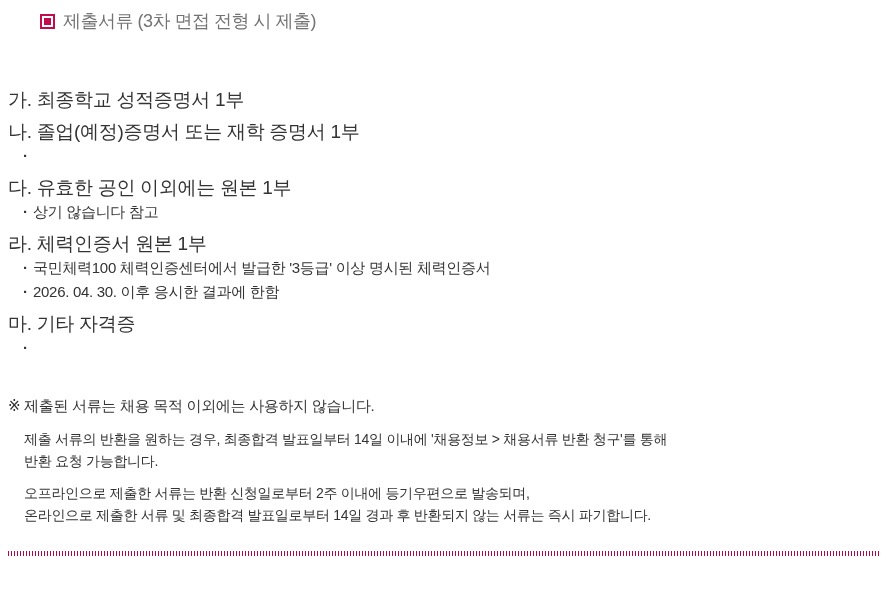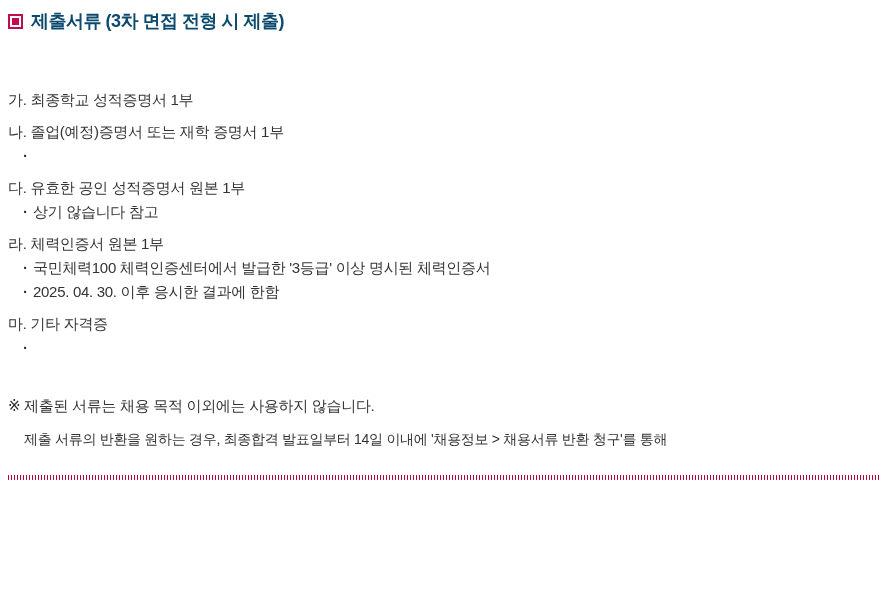--- a/index.html
+++ b/index.html
@@ -18,47 +18,48 @@
     width: 894px;
     height: 597px;
     padding: 10px 8px 0 8px;
     position: relative;
   }
 
   
   .section-header {
     display: flex;
     align-items: center;
-    color: #0c4a6e;
-    font-weight: 700;
+    color: #737373;
+    font-weight: 400;
     font-size: 18px;
     line-height: 22px;
     margin-bottom: 56px;
     letter-spacing: -0.5px;
+    margin-left: 32px;
   }
   .hdr-icon {
     display: inline-block;
     width: 11px;
     height: 11px;
     border: 2px solid #c20a4e;
     position: relative;
     margin-right: 8px;
     flex: 0 0 auto;
   }
   .hdr-icon::after {
     content: "";
     position: absolute;
     top: 2px; left: 2px; right: 2px; bottom: 2px;
     background: #c20a4e;
   }
 
   
   .doc-group { margin-bottom: 8px; }
   .doc-main {
-    font-size: 15px;
+    font-size: 19px;
     line-height: 24px;
     color: #333333;
     letter-spacing: -0.3px;
   }
   .doc-sub {
     display: flex;
     font-size: 15px;
     line-height: 24px;
     color: #333333;
     padding-left: 15px;
@@ -115,50 +116,51 @@
       <div class="doc-group">
         <div class="doc-main">가. 최종학교 성적증명서 1부</div>
       </div>
       <div class="doc-group">
         <div class="doc-main">나. 졸업(예정)증명서 또는 재학 증명서 1부</div>
         <div class="doc-sub">
           <span class="bullet">·</span>
         </div>
       </div>
       <div class="doc-group">
-        <div class="doc-main">다. 유효한 공인 성적증명서 원본 1부</div>
+        <div class="doc-main">다. 유효한 공인 이외에는 원본 1부</div>
         <div class="doc-sub">
           <span class="bullet">·</span>
           <span>상기 않습니다 참고</span>
         </div>
       </div>
       <div class="doc-group">
         <div class="doc-main">라. 체력인증서 원본 1부</div>
         <div class="doc-sub">
           <span class="bullet">·</span>
           <span>국민체력100 체력인증센터에서 발급한 '3등급' 이상 명시된 체력인증서</span>
         </div>
         <div class="doc-sub">
           <span class="bullet">·</span>
-          <span>2025. 04. 30. 이후 응시한 결과에 한함</span>
+          <span>2026. 04. 30. 이후 응시한 결과에 한함</span>
         </div>
       </div>
       <div class="doc-group">
         <div class="doc-main">마. 기타 자격증</div>
         <div class="doc-sub">
           <span class="bullet">·</span>
         </div>
       </div>
     </div>
 
   <div class="notes" id="notes">
     <div class="note-intro">
       <span class="note-marker">※</span>
       <span>제출된 서류는 채용 목적 이외에는 사용하지 않습니다.</span>
     </div>
     <div id="note-paras">
-        <div class="note-para"><span>제출 서류의 반환을 원하는 경우, 최종합격 발표일부터 14일 이내에 '채용정보 &gt; 채용서류 반환 청구'를 통해</span><br></div>
+        <div class="note-para"><span>제출 서류의 반환을 원하는 경우, 최종합격 발표일부터 14일 이내에 '채용정보 &gt; 채용서류 반환 청구'를 통해</span><br><span>반환 요청 가능합니다.</span></div>
+        <div class="note-para"><span>오프라인으로 제출한 서류는 반환 신청일로부터 2주 이내에 등기우편으로 발송되며,</span><br><span>온라인으로 제출한 서류 및 최종합격 발표일로부터 14일 경과 후 반환되지 않는 서류는 즉시 파기합니다.</span></div>
       </div>
   </div>
 
   <div class="dotted-divider"></div>
 
 </div>
 
 </body></html>

